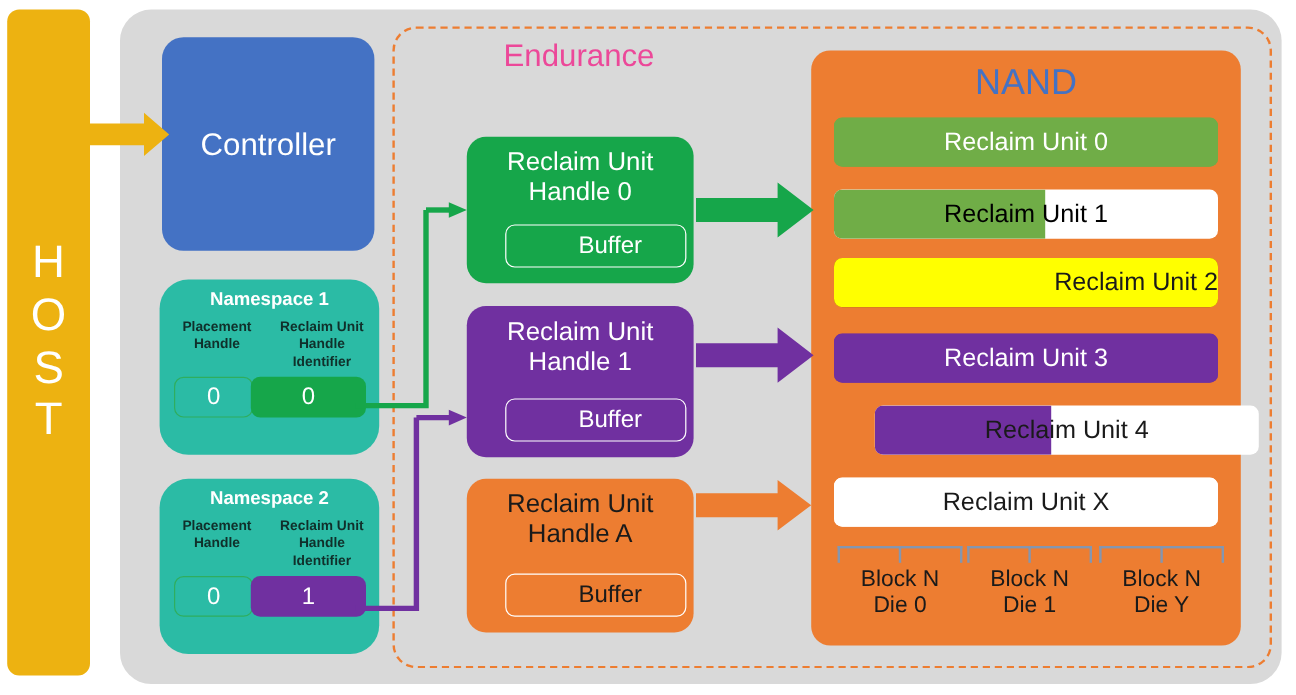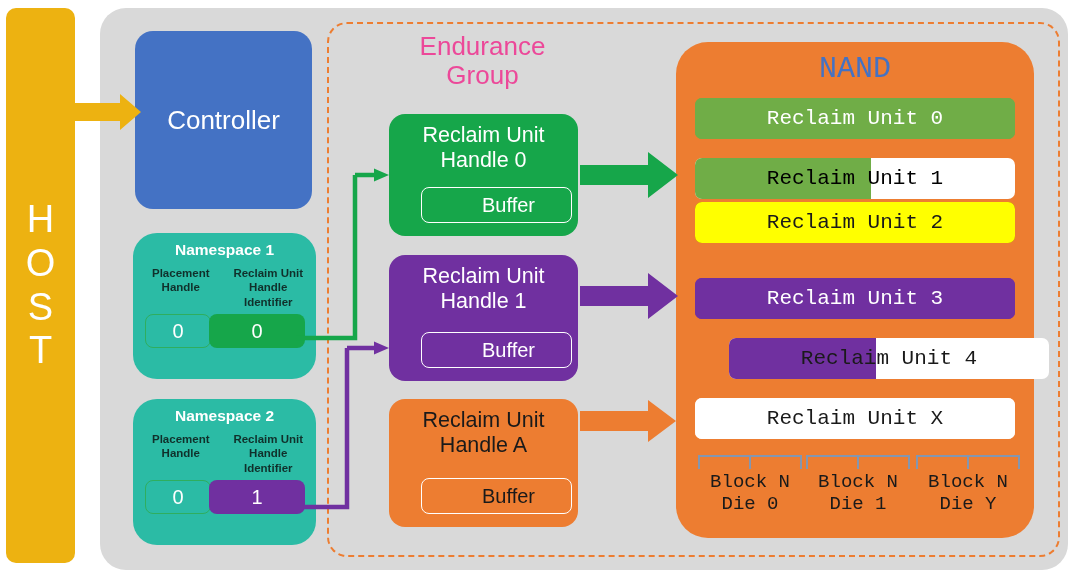--- a/index.html
+++ b/index.html
@@ -93,21 +93,21 @@
     position:absolute;bottom:13px;left:32px;width:125px;height:34px;
     border:1.6px solid #ffffff;border-radius:8px;
     display:flex;align-items:center;justify-content:center;font-size:20px;padding-left:24px;
   }
   .ruh.h0 .buffer,.ruh.h1 .buffer{color:#ffffff;}
   .ruh.ha .buffer{color:#1a1a1a;}
 
   
   .nand{
     position:absolute;left:676px;top:42px;width:358px;height:496px;
-    background:var(--orange);border-radius:32px;font-family:Liberation Mono, monospace;
+    background:var(--orange);border-radius:16px;
   }
   .nand-title{
     position:absolute;left:0;right:0;top:10px;text-align:center;
     color:var(--controller);font-size:30px;
   }
   .ru{
     position:absolute;left:19px;width:320px;height:41px;border-radius:7px;
     display:flex;align-items:center;justify-content:center;
     font-size:21px;overflow:hidden;
   }
@@ -141,21 +141,20 @@
     <span>O</span>
     <span>S</span>
     <span>T</span>
   </div>
 
   <div class="ssd"></div>
 
   <div class="eg"></div>
   <div class="eg-title">
     <div>Endurance</div>
-    <div>Group</div>
   </div>
 
   <div class="controller">Controller</div>
 
   <div class="ns n1">
     <div class="ns-title">Namespace 1</div>
     <div class="ns-heads">
       <div class="ns-head">Placement<br>Handle</div>
       <div class="ns-head">Reclaim Unit<br>Handle Identifier</div>
     </div>
@@ -205,21 +204,21 @@
     <div class="nand-title">NAND</div>
     <div id="ru-list">
         <div class="ru" style="top: 56px; background: rgb(112, 173, 71); color: rgb(255, 255, 255);">
           <div class="ru-fill" style="width: 100%; background: rgb(112, 173, 71);"></div>
           <div class="ru-label">Reclaim Unit 0</div>
         </div>
         <div class="ru" style="top: 116px; background: rgb(255, 255, 255); color: #000000;">
           <div class="ru-fill" style="width: 55%; background: rgb(112, 173, 71);"></div>
           <div class="ru-label">Reclaim Unit 1</div>
         </div>
-        <div class="ru" style="top: 160px; background: #a16207; color: rgb(26, 26, 26);">
+        <div class="ru" style="top: 173px; background: #a16207; color: rgb(26, 26, 26); justify-content: flex-end;">
           <div class="ru-fill" style="width: 100%; background: rgb(255, 255, 0);"></div>
           <div class="ru-label">Reclaim Unit 2</div>
         </div>
         <div class="ru" style="top: 236px; background: rgb(112, 48, 160); color: rgb(255, 255, 255);">
           <div class="ru-fill" style="width: 100%; background: rgb(112, 48, 160);"></div>
           <div class="ru-label">Reclaim Unit 3</div>
         </div>
         <div class="ru" style="top: 296px; background: rgb(255, 255, 255); color: rgb(26, 26, 26); margin-left: 34px;">
           <div class="ru-fill" style="width: 46%; background: rgb(112, 48, 160);"></div>
           <div class="ru-label">Reclaim Unit 4</div>

